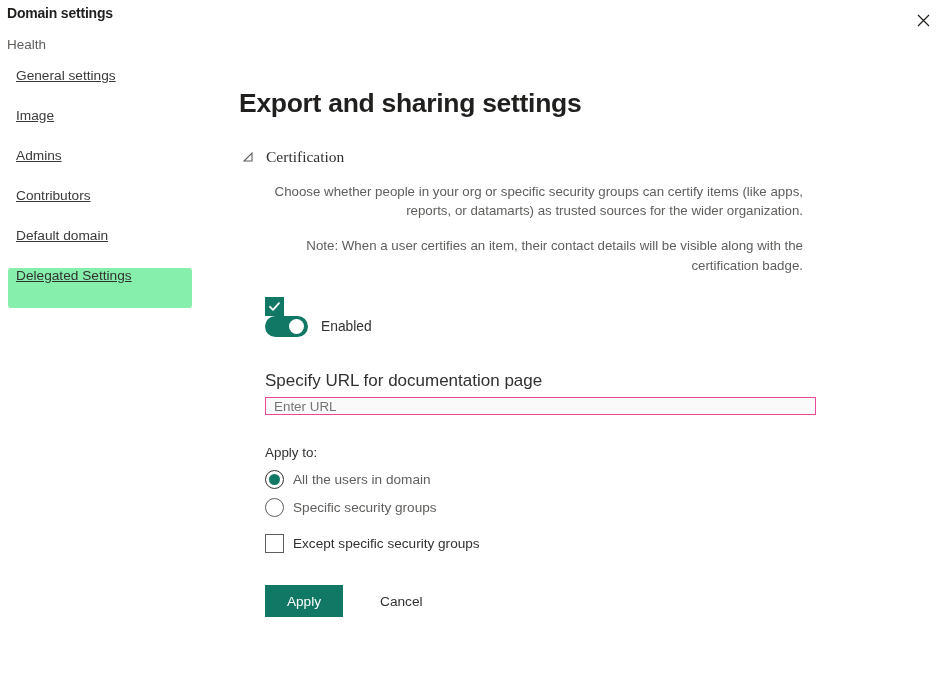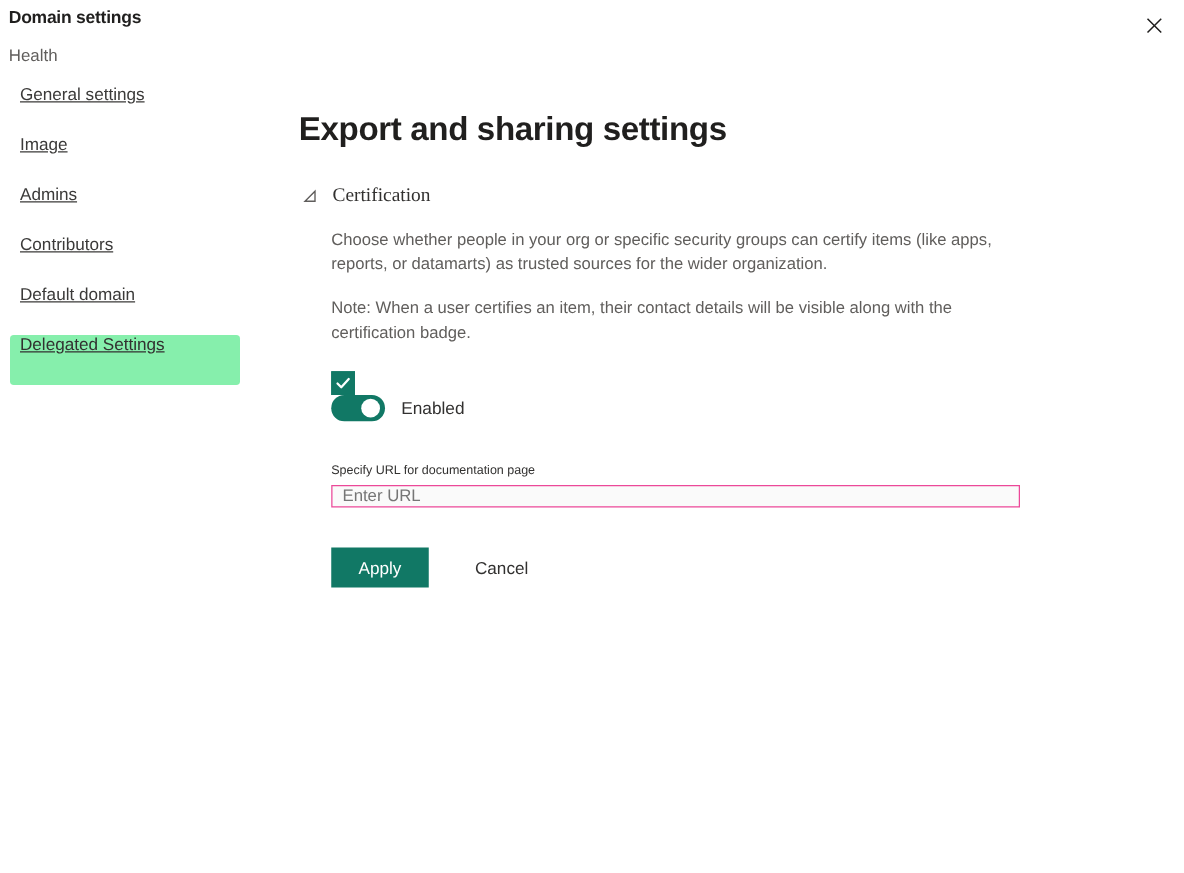--- a/index.html
+++ b/index.html
@@ -121,20 +121,21 @@
   .section-body {
     margin-left: 26px;
     margin-top: 16px;
   }
   .desc {
     font-size: 13.3px;
     line-height: 1.45;
     color: #605e5c;
     max-width: 538px;
     margin: 0 0 16px 0;
+    text-align: right;
   }
   .desc:last-of-type { margin-bottom: 0; }
 
   
   .check-row {
     display: flex;
     align-items: center;
     cursor: pointer;
     width: fit-content;
   }
@@ -184,21 +185,21 @@
   }
   .toggle-label {
     margin-left: 13px;
     font-size: 13.8px;
     color: #323130;
   }
 
   
   .field-block { margin-top: 34px; }
   .field-label {
-    font-size: 10px;
+    font-size: 17px;
     color: #323130;
     display: block;
     margin-bottom: 6px;
   }
   .text-input {
     width: 551px;
     height: 18px;
     box-sizing: border-box;
     border: 1px solid #ec4899;
     background: #fafafa;
@@ -347,20 +348,40 @@
         <span class="knob"></span>
       </span>
       <span class="toggle-label">Enabled</span>
     </div>
 
     <div class="field-block">
       <label class="field-label">Specify URL for documentation page</label>
       <input class="text-input" type="text" placeholder="Enter URL" style="">
     </div>
 
+    <div class="apply-block">
+      <span class="apply-label">Apply to:</span>
+
+      <div class="radio-row">
+        <span class="radio selected">
+          <span class="dot"></span>
+        </span>
+        <span class="radio-label">All the users in domain</span>
+      </div>
+
+      <div class="radio-row">
+        <span class="radio"></span>
+        <span class="radio-label">Specific security groups</span>
+      </div>
+
+      <div class="check-row except-row">
+        <span class="checkbox"></span>
+        <span class="check-label">Except specific security groups</span>
+      </div>
+    </div>
 
     <div class="button-row">
       <button class="btn-primary">Apply</button>
       <button class="btn-link">Cancel</button>
     </div>
 
   </div>
 </main>
 
 </body></html>

